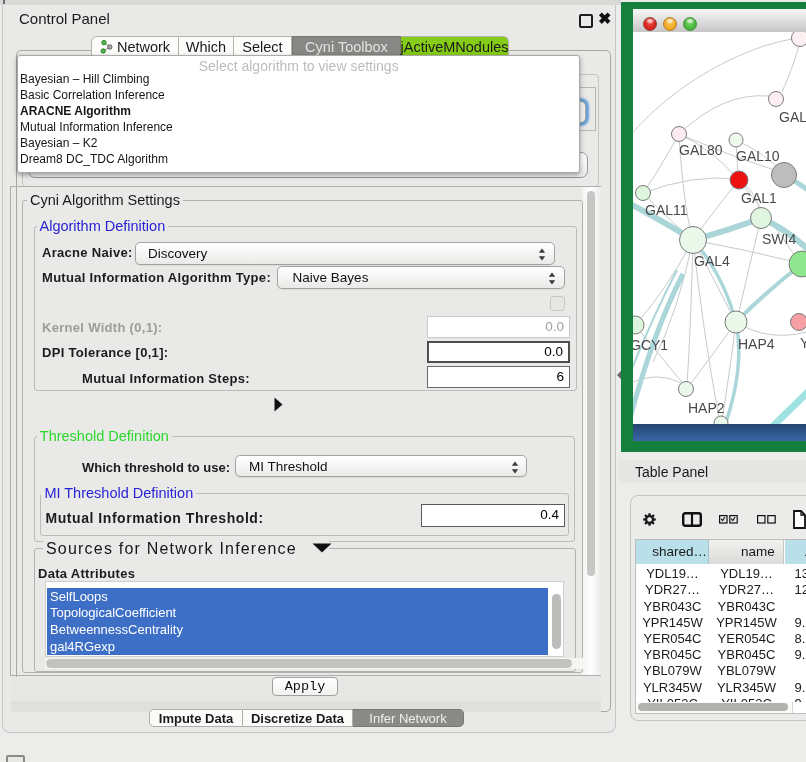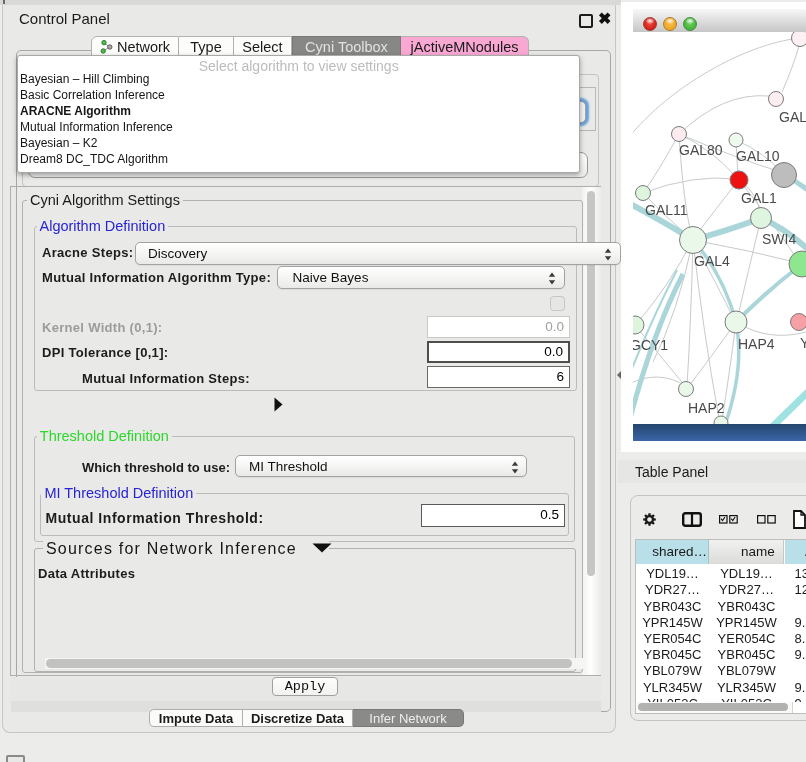--- a/index.html
+++ b/index.html
@@ -39,24 +39,24 @@
 
   <div class="abs" style="left:88px;top:31px;height:22px;display:flex;">
     <div style="box-sizing:border-box;width:88px;background:#fcfcfb;border:1px solid #b2b2b0;border-radius:6px 0 0 0;display:flex;align-items:center;justify-content:center;" class="tabtext">
       <svg width="13" height="14" viewBox="0 0 13 14" style="margin-right:4px;">
         <path d="M4 3 L9.8 7 L3.2 11" fill="none" stroke="#888" stroke-width="0.9"></path>
         <circle cx="4" cy="2.6" r="2.2" fill="#55b84f" stroke="#1f7a23" stroke-width="0.9"></circle>
         <circle cx="3.2" cy="11" r="2.2" fill="#55b84f" stroke="#1f7a23" stroke-width="0.9"></circle>
         <circle cx="9.8" cy="7" r="2.2" fill="#aaa" stroke="#555" stroke-width="0.9"></circle>
       </svg>
       Network</div>
-    <div style="box-sizing:border-box;width:55px;background:#fcfcfb;border:1px solid #b2b2b0;border-left:none;display:flex;align-items:center;justify-content:center;" class="tabtext">Type</div>
+    <div style="box-sizing:border-box;width:55px;background:#fcfcfb;border:1px solid #b2b2b0;border-left:none;display:flex;align-items:center;justify-content:center;" class="tabtext">Which</div>
     <div style="box-sizing:border-box;width:58px;background:#fcfcfb;border:1px solid #b2b2b0;border-left:none;display:flex;align-items:center;justify-content:center;" class="tabtext">Select</div>
     <div style="box-sizing:border-box;width:109px;background:#878786;border:1px solid #787877;display:flex;align-items:center;justify-content:center;font-size:14.5px;color:#e2e2e0;">Cyni Toolbox</div>
-    <div style="box-sizing:border-box;width:128px;background:#f9a8d4;border:1px solid #b2b2b0;border-left:none;border-radius:0 6px 0 0;display:flex;align-items:center;justify-content:center;" class="tabtext">jActiveMNodules</div>
+    <div style="box-sizing:border-box;width:108px;background:#84cc16;border:1px solid #b2b2b0;border-left:none;border-radius:0 6px 0 0;display:flex;align-items:center;justify-content:center;" class="tabtext">jActiveMNodules</div>
   </div>
 
   <div class="abs" style="left:19px;top:69px;width:575px;height:110.5px;border:1px solid #c4c4c2;border-radius:4px;"></div>
   <div class="abs" style="left:25px;top:82px;width:566px;height:41.5px;border:1px solid #b7b7b5;"></div>
 
   <div class="abs" style="left:31px;top:95.5px;width:550px;height:20px;border-radius:5px;background:#f2f2f1;border:1px solid #a2a2a0;box-shadow:0 0 2px 3px #66a0d8;"></div>
 
   <div class="abs" style="left:25px;top:147px;width:557.6px;height:24.2px;border-radius:7px;background:linear-gradient(#fdfdfc,#ebebea);border:1px solid #98989a;"></div>
 
   <div class="abs" style="left:7px;top:181px;width:589px;height:488px;border:1px solid #aeaeac;"></div>
@@ -64,22 +64,22 @@
   <div class="abs" style="left:579px;top:182px;width:19px;height:488px;background:linear-gradient(90deg,#f2f2f0,#ffffff 45%,#ebebe9);"></div>
   <div class="abs" style="left:584px;top:186px;width:8px;height:385px;background:#c6c6c4;border-radius:4px;"></div>
 
   <div class="grp" style="left:19px;top:194.5px;width:559px;height:471px;border-color:#b1b1af;">
     <div class="gtitle" style="color:#1a1a1a;left:4px;">Cyni Algorithm Settings</div>
   </div>
 
   <div class="grp" style="left:30.5px;top:221.3px;width:541px;height:163px;">
     <div class="gtitle" style="color:#2823d6;left:2px;">Algorithm Definition</div>
   </div>
-  <div class="lbl" style="left:39px;top:240px;">Aracne Steps:</div>
-  <div class="combo" style="left:132px;top:236.6px;width:486px;height:23px;">
+  <div class="lbl" style="left:39px;top:240px;">Aracne Naive:</div>
+  <div class="combo" style="left:132px;top:236.6px;width:420px;height:23px;">
     <span class="ctext" style="left:12px;">Discovery</span>
     <svg class="abs" style="right:8px;top:5px;" width="8" height="13" viewBox="0 0 8 13">
           <path d="M4 0.5 L7.2 4.8 L0.8 4.8 Z" fill="#3a3a3a"></path>
           <path d="M4 12.5 L7.2 8.2 L0.8 8.2 Z" fill="#3a3a3a"></path>
         </svg>
   </div>
   <div class="lbl" style="left:39px;top:264.5px;">Mutual Information Algorithm Type:</div>
   <div class="combo" style="left:273.6px;top:261px;width:288px;height:23px;">
     <span class="ctext" style="left:15px;">Naive Bayes</span>
     <svg class="abs" style="right:8px;top:5px;" width="8" height="13" viewBox="0 0 8 13">
@@ -108,49 +108,54 @@
     <svg class="abs" style="right:7px;top:4.5px;" width="8" height="13" viewBox="0 0 8 13">
           <path d="M4 0.5 L7.2 4.8 L0.8 4.8 Z" fill="#3a3a3a"></path>
           <path d="M4 12.5 L7.2 8.2 L0.8 8.2 Z" fill="#3a3a3a"></path>
         </svg>
   </div>
 
   <div class="grp" style="left:37.4px;top:488.4px;width:527px;height:41px;">
     <div class="gtitle" style="color:#2823d6;left:0px;">MI Threshold Definition</div>
   </div>
   <div class="lbl" style="left:42.5px;top:505px;font-size:14px;letter-spacing:0.55px;">Mutual Information Threshold:</div>
-  <div class="field" style="left:418px;top:499px;width:144px;height:23px;border:1.5px solid #5a5a58;color:#000;line-height:20px;">0.5</div>
+  <div class="field" style="left:418px;top:499px;width:144px;height:23px;border:1.5px solid #5a5a58;color:#000;line-height:20px;">0.4</div>
 
   <div class="grp" style="left:31px;top:542.5px;width:540px;height:122.5px;border-color:#b1b1af;">
     <div class="gtitle" style="color:#161616;left:8px;font-size:16px;letter-spacing:1.2px;padding-right:32px;">Sources for Network Inference</div>
   </div>
   <svg class="abs" style="left:309px;top:538px;" width="20" height="10" viewBox="0 0 20 10">
         <path d="M0.5 0.5 L19.5 0.5 L10 9.5 Z" fill="#111"></path>
       </svg>
   <div class="lbl" style="left:35px;top:561px;">Data Attributes</div>
+  <div class="abs" style="left:41.5px;top:576px;width:517px;height:74px;background:#fff;border:1px solid #cfcfce;overflow:hidden;">
+    <div class="abs" style="left:1.5px;top:5.7px;width:500.5px;height:67.5px;background:#3e6fc7;"></div>
+    <div class="abs" style="left:4.5px;top:6.5px;color:#fff;font-size:13px;line-height:16.7px;">SelfLoops<br>TopologicalCoefficient<br>BetweennessCentrality<br>gal4RGexp</div>
+    <div class="abs" style="left:506px;top:12px;width:9px;height:55px;background:#bcbcba;border-radius:4.5px;"></div>
+  </div>
   <div class="abs" style="left:41.5px;top:652.5px;width:539px;height:11px;background:#f5f5f3;"></div>
   <div class="abs" style="left:43px;top:653.5px;width:526px;height:9px;background:#c2c2c0;border-radius:4.5px;"></div>
 
   <div class="abs" style="left:8px;top:672px;width:590px;height:24px;background:#e7e7e5;"></div>
   <div class="abs" style="left:269px;top:671.5px;width:64px;height:17px;border:1px solid #a0a09e;border-radius:4px;background:linear-gradient(#fefefe,#f2f2f0);text-align:center;font-size:13.5px;color:#111;line-height:18px;font-family:Liberation Mono, monospace;">Apply</div>
   <div class="abs" style="left:8px;top:696px;width:590px;height:11px;background:#dfdfdd;"></div>
 
   <div class="abs" style="left:146px;top:704px;height:18px;display:flex;">
     <div style="box-sizing:border-box;width:94px;background:#fbfbf9;border:1px solid #adadab;border-radius:5px 0 0 5px;display:flex;align-items:center;justify-content:center;font-size:13px;font-weight:bold;color:#1a1a1a;">Impute Data</div>
     <div style="box-sizing:border-box;width:110px;background:#fbfbf9;border:1px solid #adadab;border-left:none;display:flex;align-items:center;justify-content:center;font-size:13px;font-weight:bold;color:#1a1a1a;">Discretize Data</div>
     <div style="box-sizing:border-box;width:111px;background:#8a8a88;border:1px solid #787877;border-left:none;border-radius:0 5px 5px 0;display:flex;align-items:center;justify-content:center;font-size:13px;color:#eeeeec;">Infer Network</div>
   </div>
 </div>
 
 <div class="abs" style="left:17px;top:55px;width:561.3px;height:115.7px;background:#fff;border:1px solid #a9a9a7;border-radius:3px;box-shadow:0 2px 5px rgba(0,0,0,0.35);z-index:50;">
   <div style="position:absolute;left:0;top:1.5px;width:100%;text-align:center;font-size:14px;color:#bcbcbc;">Select algorithm to view settings</div>
   <div style="position:absolute;left:2px;top:15px;font-size:12px;color:#161616;line-height:16px;white-space:nowrap;">Bayesian – Hill Climbing<br>Basic Correlation Inference<br><b>ARACNE Algorithm</b><br>Mutual Information Inference<br>Bayesian – K2<br>Dream8 DC_TDC Algorithm</div>
 </div>
 
-<div class="abs" style="left:621px;top:2px;width:185px;height:450px;background:#ffffff;">
+<div class="abs" style="left:621px;top:2px;width:185px;height:450px;background:#15803d;">
   <div class="abs" style="left:12px;top:7px;width:173px;height:23px;background:linear-gradient(#f7f7f7,#c6c6c6);border-bottom:1px solid #8e8e8e;"></div>
   <div class="abs" style="left:22px;top:15px;width:12px;height:12px;border-radius:50%;border:0.5px solid #9c3f39;background:radial-gradient(ellipse 62% 42% at 50% 24%,rgba(255,255,255,0.95),rgba(255,255,255,0) 65%),radial-gradient(circle at 50% 45%,#ee4c43,#ce1712 78%);"></div>
   <div class="abs" style="left:42px;top:15px;width:12px;height:12px;border-radius:50%;border:0.5px solid #b07c28;background:radial-gradient(ellipse 62% 42% at 50% 24%,rgba(255,255,255,0.95),rgba(255,255,255,0) 65%),radial-gradient(circle at 50% 45%,#f7c04a,#eda21c 78%);"></div>
   <div class="abs" style="left:61.5px;top:15px;width:12px;height:12px;border-radius:50%;border:0.5px solid #45903c;background:radial-gradient(ellipse 62% 42% at 50% 24%,rgba(255,255,255,0.95),rgba(255,255,255,0) 65%),radial-gradient(circle at 50% 45%,#6fd35f,#3fae34 78%);"></div>
 
   <div class="abs" style="left:12px;top:422px;width:173px;height:17px;background:linear-gradient(#24456e,#3b67a8);"></div>
 
   <div class="abs" style="left:12px;top:29.5px;width:173px;height:392.5px;background:#fff;overflow:hidden;">
     <svg width="173" height="393" viewBox="0 0 173 393" style="position:absolute;left:0;top:0;">
       <g fill="none" stroke="#c6cbca" stroke-width="1">

